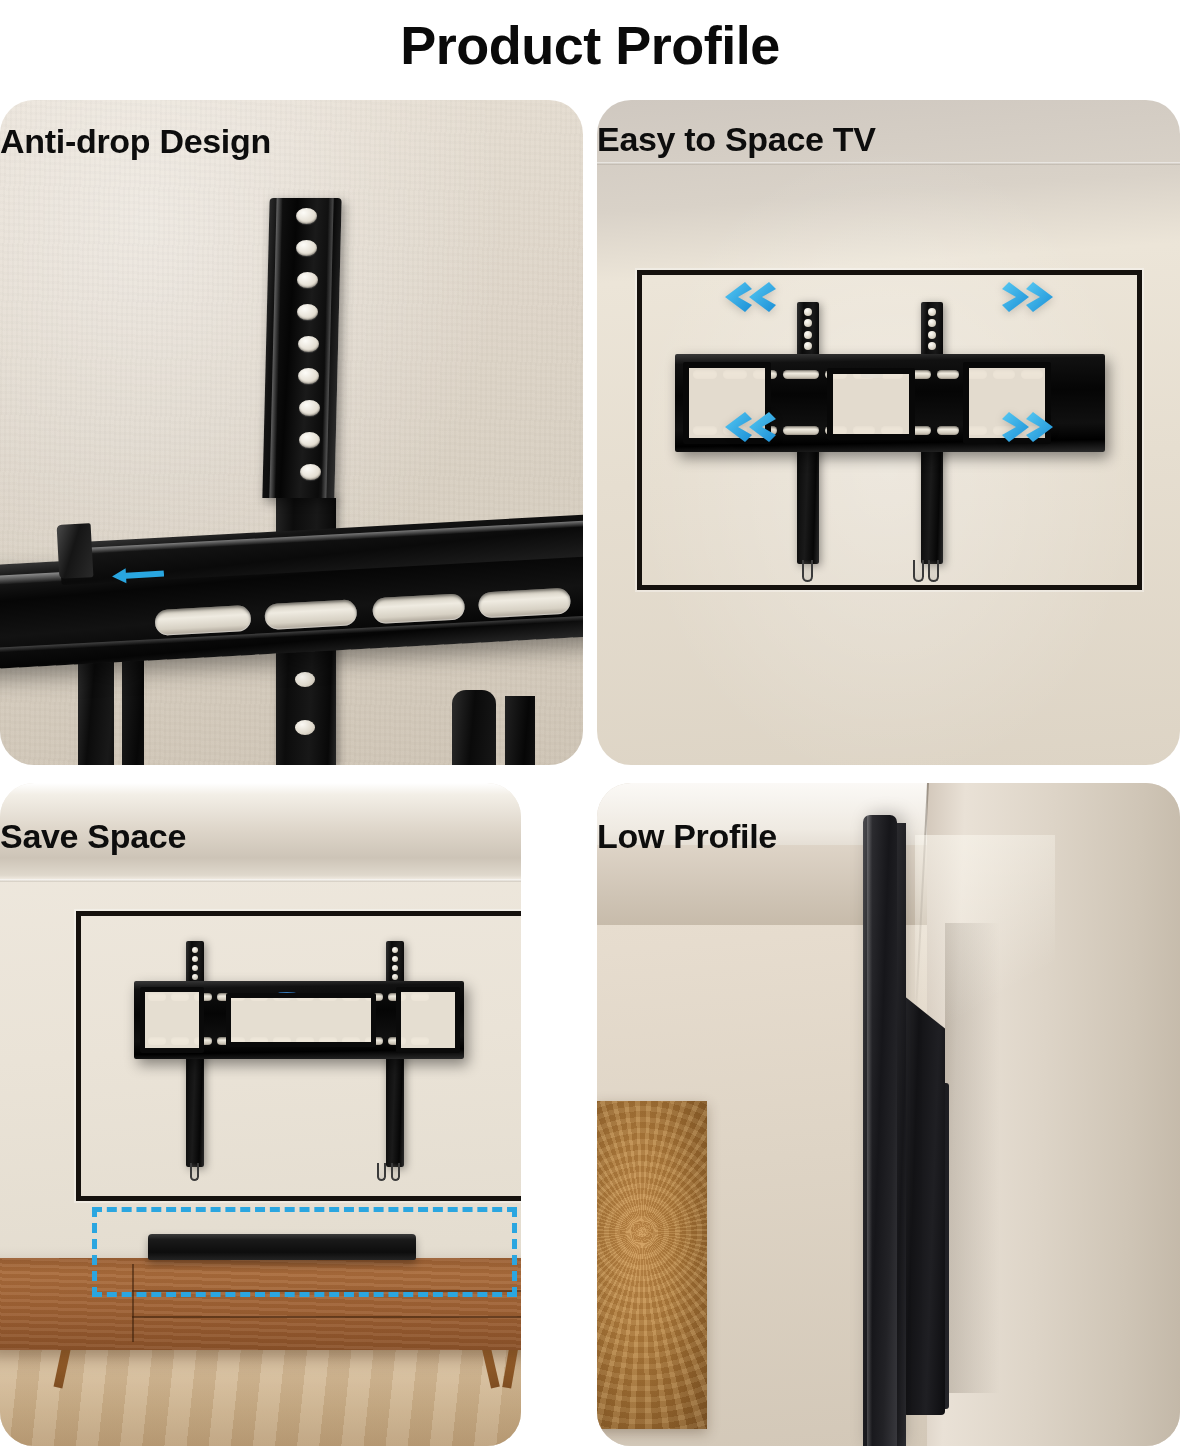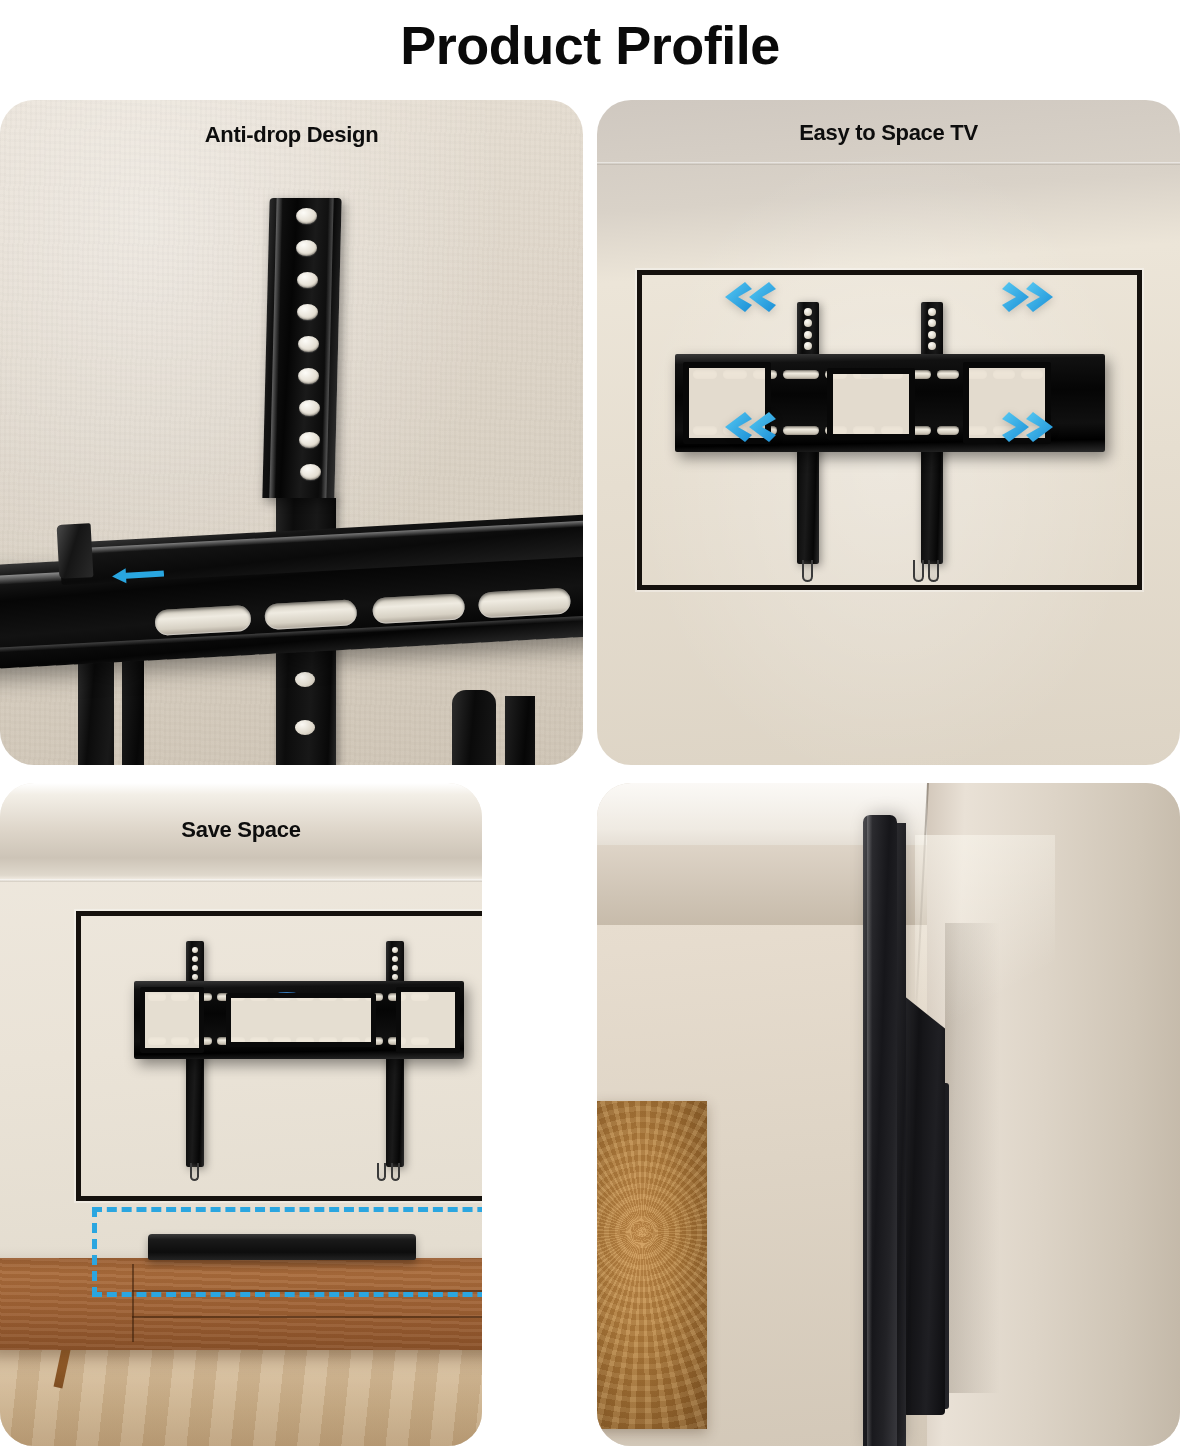--- a/index.html
+++ b/index.html
@@ -38,28 +38,27 @@
   }
 
   .panel {
     position: absolute;
     overflow: hidden;
     border-radius: 34px;
   }
 
   .p-tl { left: 0px;   top: 4px;   width: 583px; height: 665px; }
   .p-tr { left: 597px; top: 4px;   width: 583px; height: 665px; }
-  .p-bl { left: 0px;   top: 687px; width: 482px; height: 663px; }
+  .p-bl { left: 0px;   top: 687px; width: 521px; height: 663px; }
   .p-br { left: 597px; top: 687px; width: 583px; height: 663px; }
 
   .panel-heading {
     position: absolute;
     width: 100%;
-    text-align: center;
-    font-size: 22px;
+    font-size: 34px;
     font-weight: bold;
     color: #0d0d0d;
     z-index: 40;
     letter-spacing: -0.3px;
     font-family: "Liberation Sans", sans-serif;
   }
 
   
   .tl-wall {
     position: absolute; inset: 0;
@@ -715,15 +714,16 @@
     <div class="br-lightspill"></div>
 
     <div class="br-bracket"></div>
     <div class="br-bracket2"></div>
     <div class="br-tv-edge"></div>
     <div class="br-tv">
       <div class="br-tv-gloss"></div>
     </div>
 
 
+    <div class="panel-heading br-head">Low Profile</div>
   </div>
 
 </div>
 
 </body></html>

